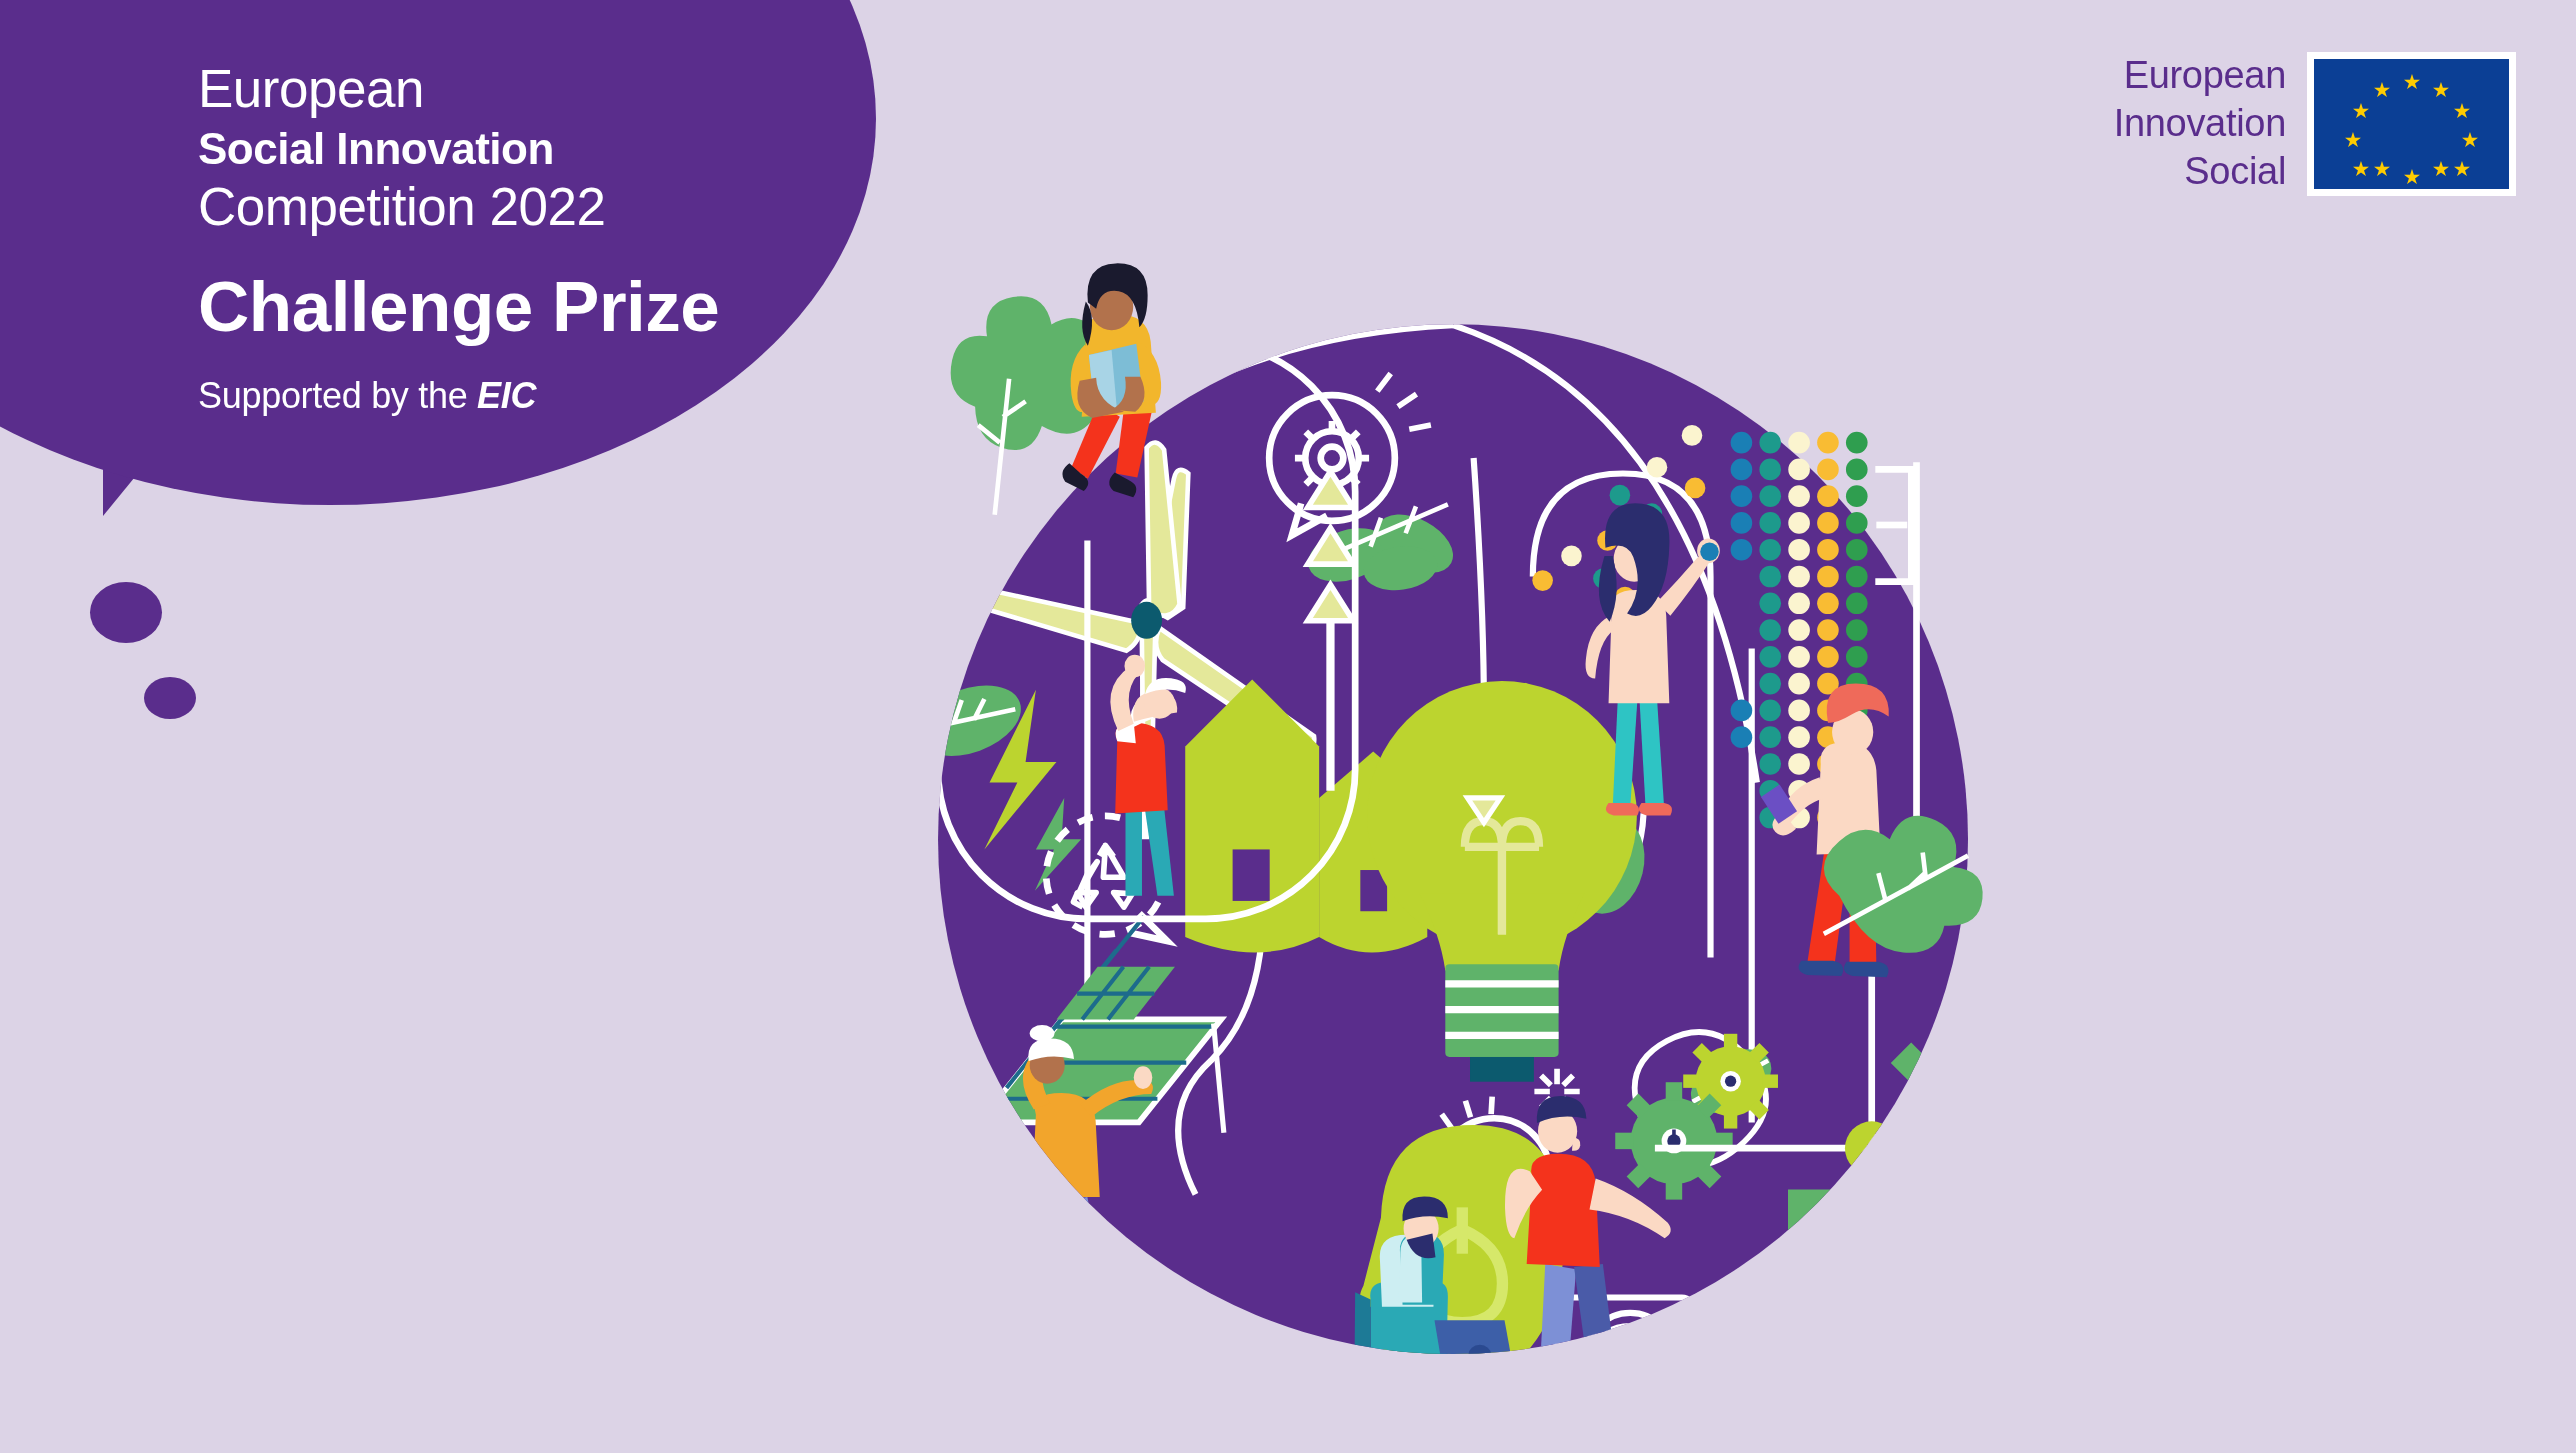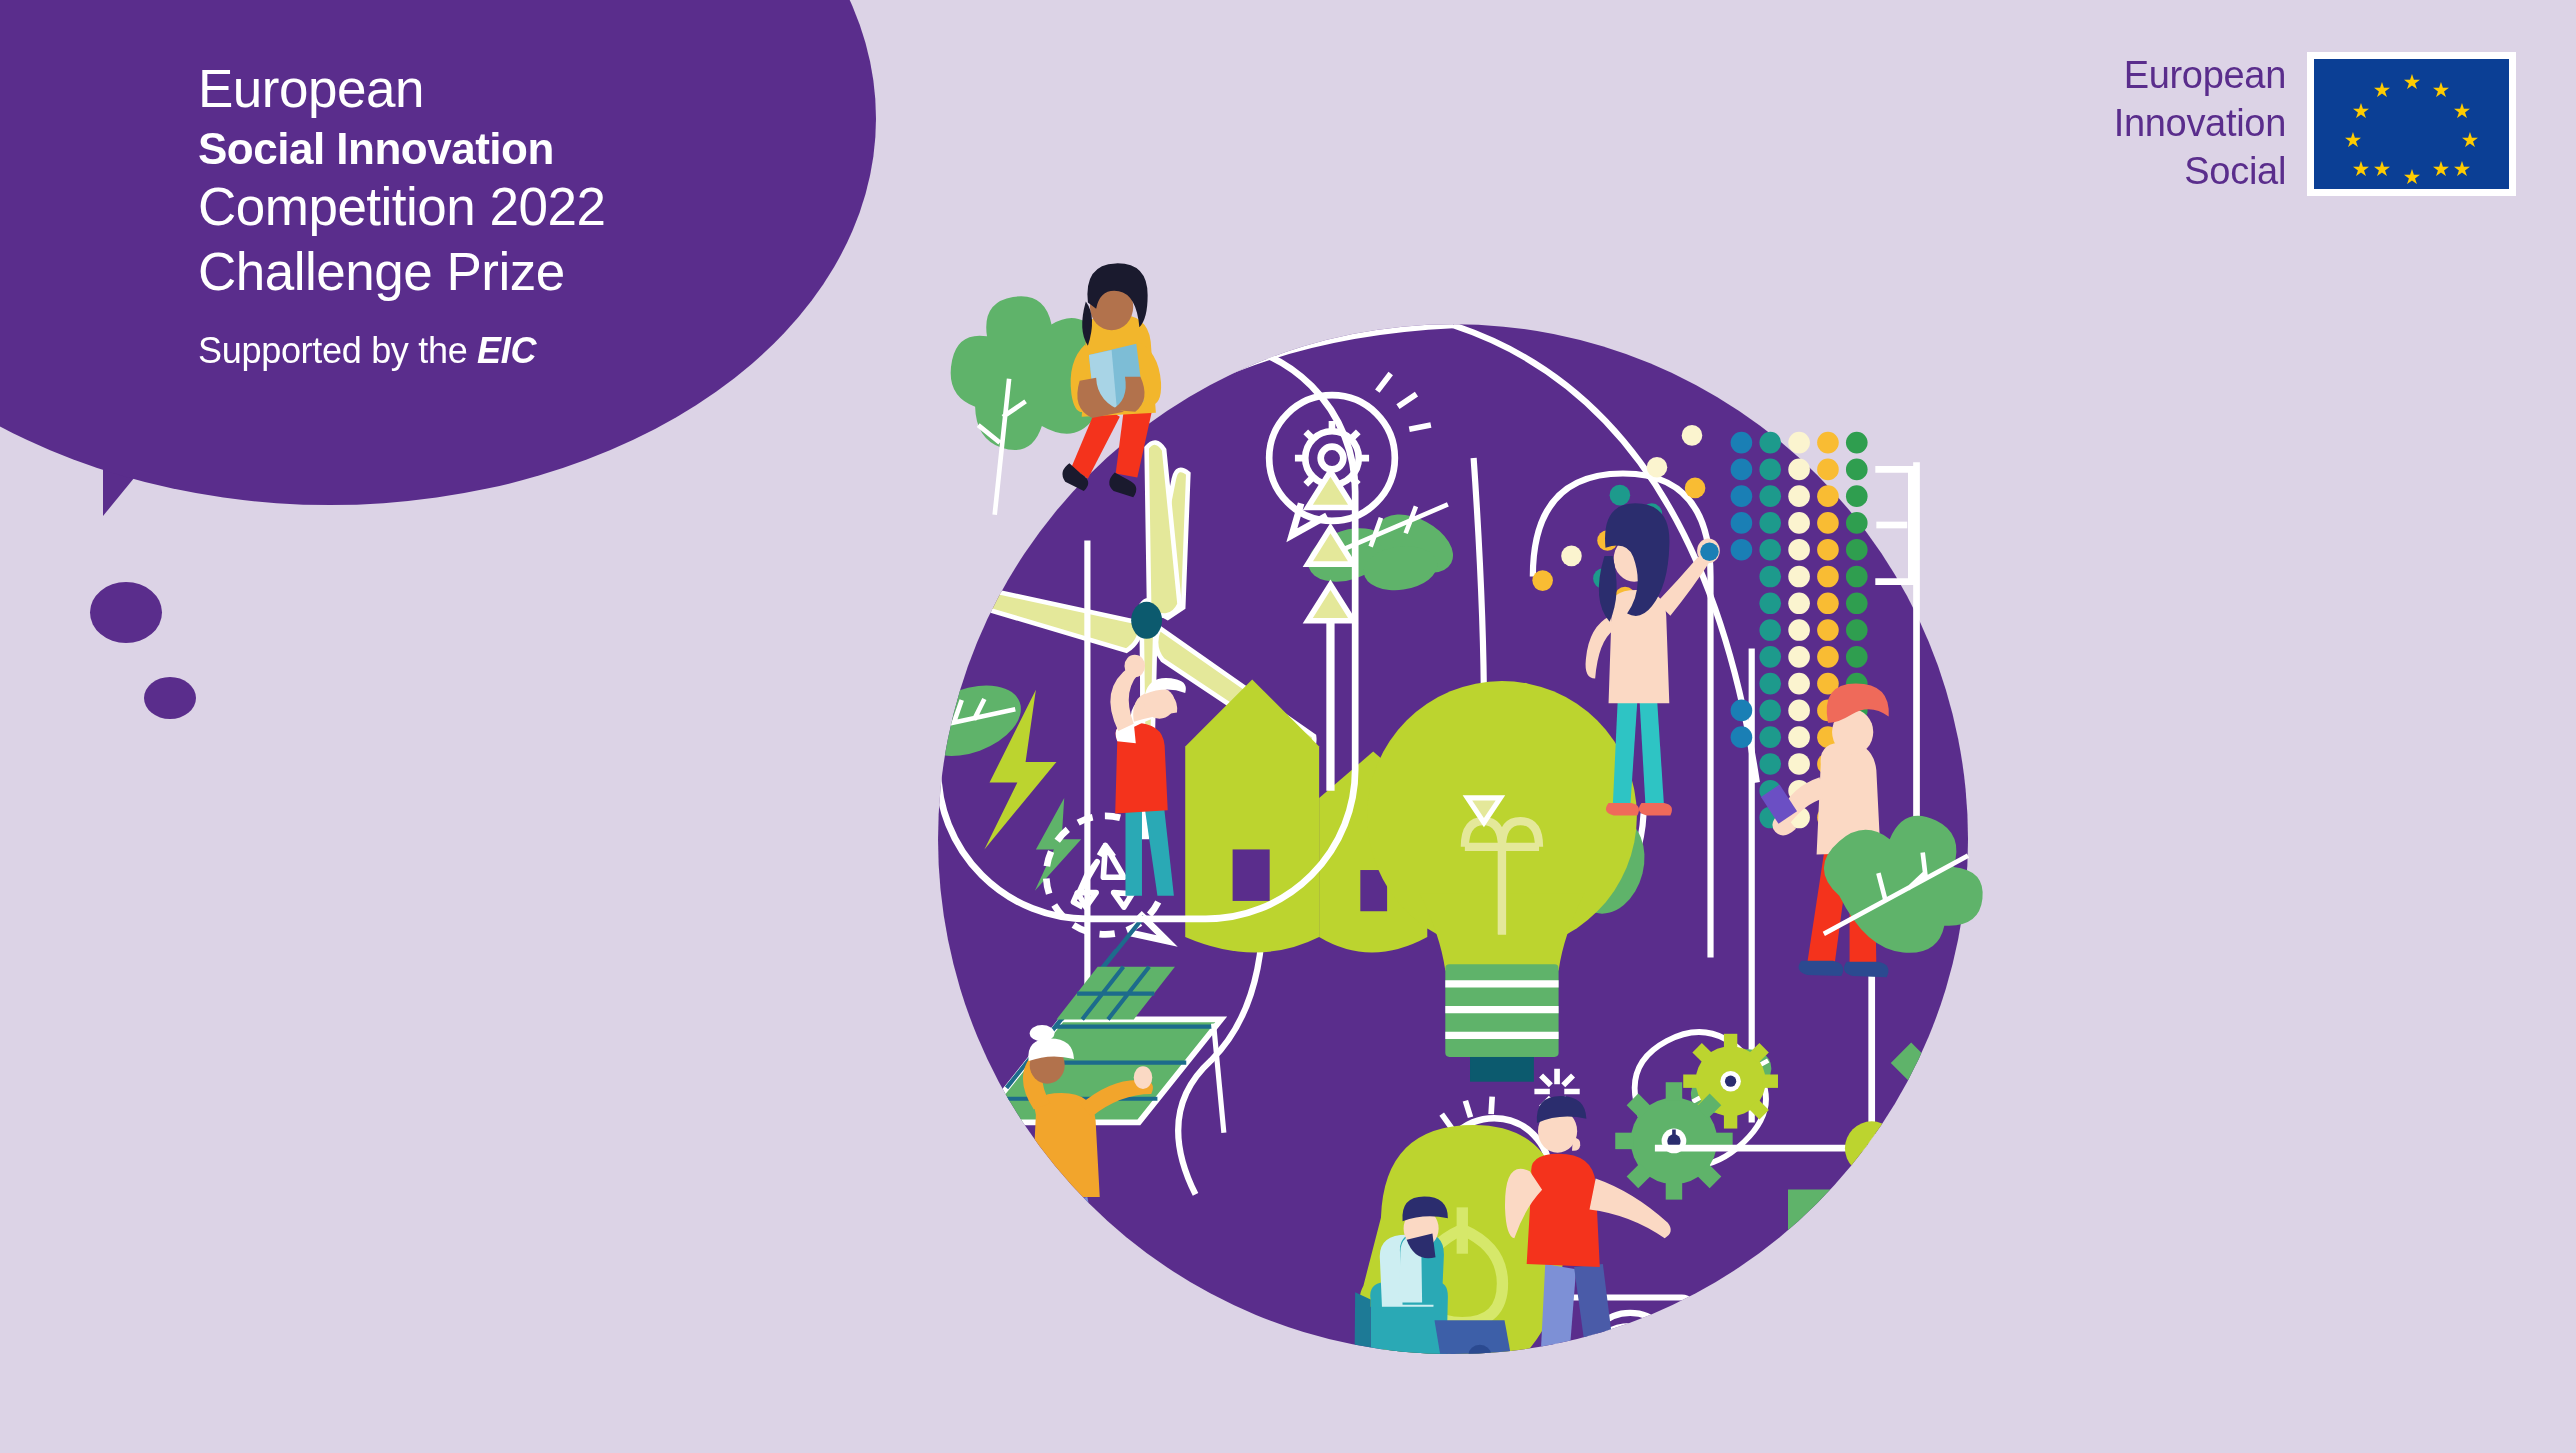--- a/index.html
+++ b/index.html
@@ -37,21 +37,21 @@
   }
 
   .bubble-text{
     position:absolute;left:198px;top:57px;width:618px;z-index:6;
     color:#ffffff;
   }
   .bt-line{display:block;white-space:nowrap;}
   .bt-1{font-size:53px;line-height:1.22;font-weight:400;letter-spacing:-0.5px;}
   .bt-2{font-size:44px;line-height:1.22;font-weight:700;letter-spacing:-0.5px;}
   .bt-3{font-size:53px;line-height:1.22;font-weight:400;letter-spacing:-0.5px;}
-  .bt-4{font-size:53px;line-height:1.2;font-weight:400;letter-spacing:-0.5px;}
+  .bt-4{font-size:71px;line-height:1.2;font-weight:700;margin-top:24px;letter-spacing:-0.5px;}
   .bt-5{font-size:36px;line-height:1.2;font-weight:400;margin-top:25px;letter-spacing:-0.3px;}
   .bt-5 b{font-weight:700;font-style:italic;}
 
   
   .eic{
     position:absolute;right:62px;top:52px;z-index:8;
     display:flex;align-items:center;gap:20.6px;
   }
   .eic-text{
     text-align:right;color:#5a2d8c;font-size:38px;line-height:1.26;

